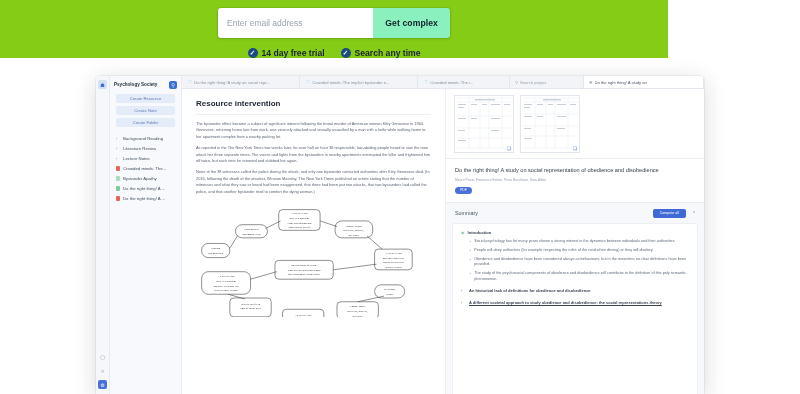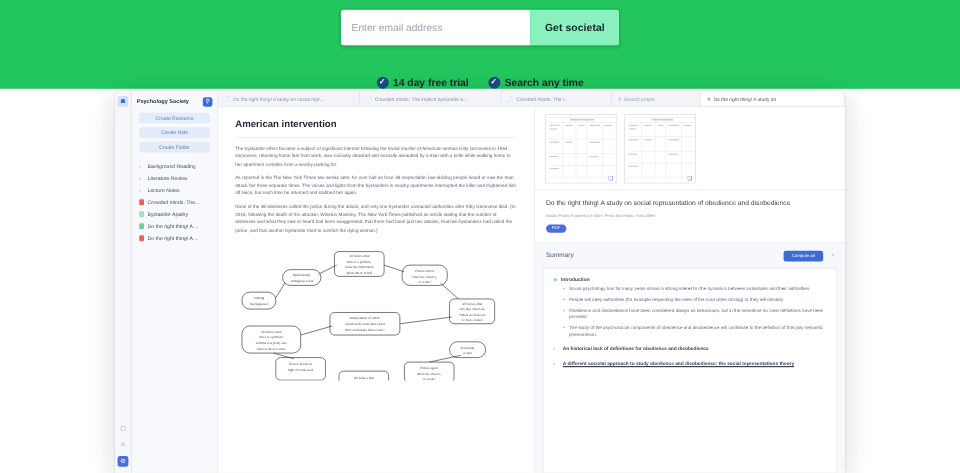--- a/index.html
+++ b/index.html
@@ -6,26 +6,26 @@
   html, body {
     width: 800px; height: 394px;
     overflow: hidden;
     background: #ffffff;
     font-family: "Liberation Sans", sans-serif;
     -webkit-font-smoothing: antialiased;
   }
 
   
   .hero {
-    width: 800px;
+    width: 668px;
     padding-top: 8px;
     display: flex;
     flex-direction: column;
     align-items: center;
-    background: #22c55e;
+    background: #84cc16;
   }
   .signup-row {
     display: flex;
     align-items: stretch;
     width: 232px;
     height: 30px;
     border-radius: 3px;
     overflow: hidden;
     box-shadow: 0 1px 3px rgba(16,24,40,.14), 0 0 0 1px rgba(16,24,40,.07);
   }
@@ -48,21 +48,21 @@
     font-weight: bold;
     font-size: 8.6px;
     padding: 0 12px;
     cursor: pointer;
     letter-spacing: .1px;
     font-family: "Liberation Sans", sans-serif;
   }
   .assurances {
     display: flex;
     gap: 16px;
-    margin-top: 26px;
+    margin-top: 10px;
     align-items: flex-start;
   }
   .assurance {
     display: flex;
     align-items: center;
     gap: 4px;
     font-size: 8.6px;
     color: #1c2430;
     font-weight: bold;
   }
@@ -340,21 +340,21 @@
     margin-bottom: 6px;
   }
   .sec-collapsed .u { text-decoration: underline; }
 </style>
 </head>
 <body>
 
 <div class="hero">
   <div class="signup-row">
     <input class="email-field" type="text" placeholder="Enter email address" style="">
-    <button class="get-started-btn">Get societal</button>
+    <button class="get-started-btn">Get complex</button>
   </div>
   <div class="assurances">
     <div class="assurance">
       <span class="check-badge">✓</span>
       <span>14 day free trial</span>
     </div>
     <div class="assurance">
       <span class="check-badge">✓</span>
       <span>Search any time</span>
     </div>
@@ -434,21 +434,21 @@
       </div>
       <div class="tab active" style="flex:1 1 auto;max-width:none">
         <span class="t-ico">✺</span>
         <span class="t-txt">Do the right thing! A study on</span>
       </div>
     </div>
 
     <div class="content">
 
       <div class="doc-pane">
-        <div class="doc-title">American intervention</div>
+        <div class="doc-title">Resource intervention</div>
         <div class="doc-rule"></div>
         <p class="doc-p">The bystander effect became a subject of significant interest following the brutal murder of American woman Kitty Genovese in 1964. Genovese, returning home late from work, was viciously attacked and sexually assaulted by a man with a knife while walking home to her apartment complex from a nearby parking lot.</p>
         <p class="doc-p">As reported in the The New York Times two weeks later, for over half an hour 38 respectable, law-abiding people heard or saw the man attack her three separate times. The voices and lights from the bystanders in nearby apartments interrupted the killer and frightened him off twice, but each time he returned and stabbed her again.</p>
         <p class="doc-p">None of the 38 witnesses called the police during the attack, and only one bystander contacted authorities after Kitty Genovese died. (In 2016, following the death of the attacker, Winston Moseley, The New York Times published an article stating that the number of witnesses and what they saw or heard had been exaggerated, that there had been just two attacks, that two bystanders had called the police, and that another bystander tried to comfort the dying woman.)</p>
 
         
         <svg class="mindmap" viewBox="0 0 250 120">
           <g fill="none" stroke="#3a3a3a" stroke-width="0.6">
             <rect x="6" y="42" width="30" height="15" rx="7"></rect>
             <rect x="42" y="22" width="34" height="14" rx="7"></rect>

